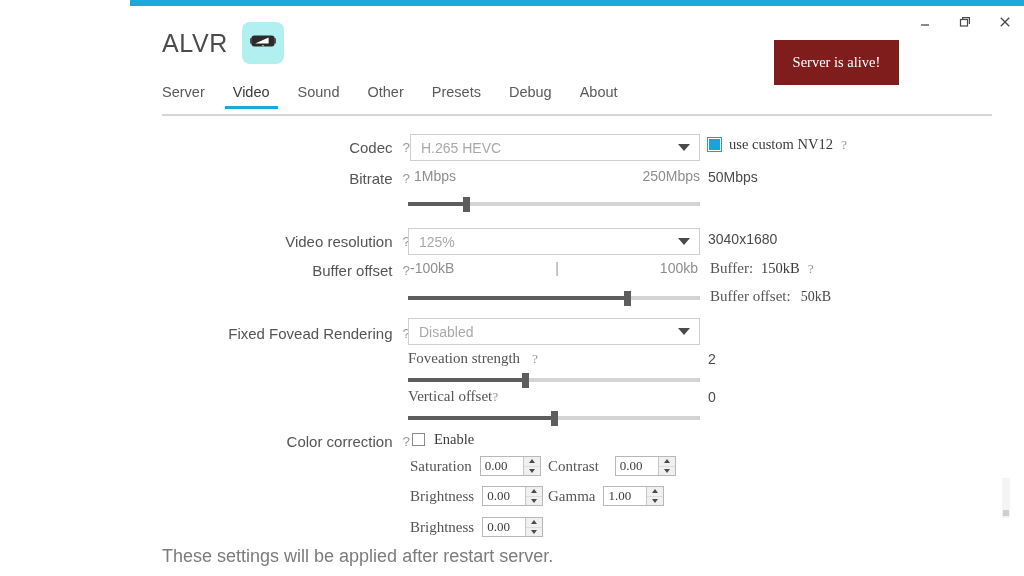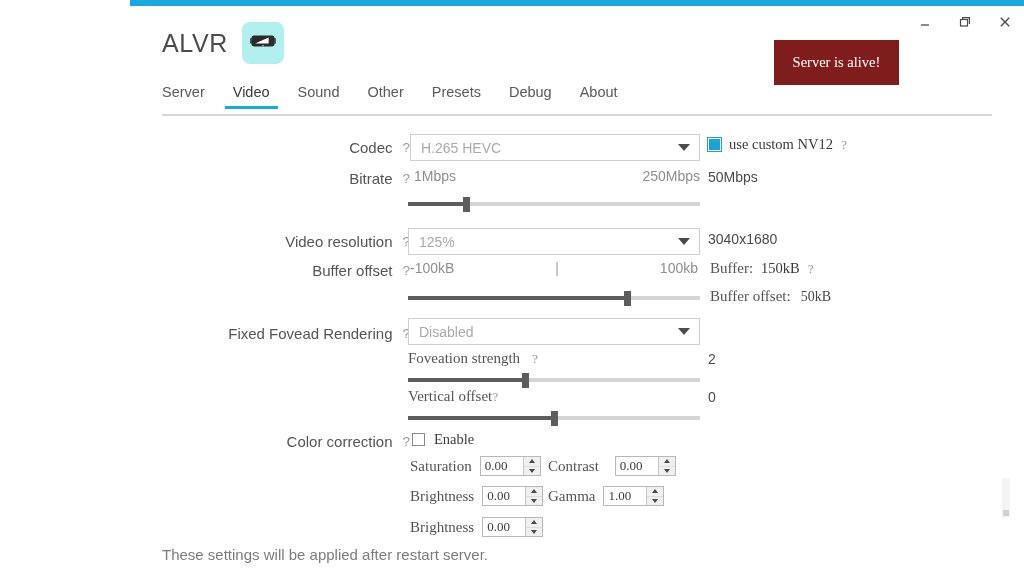--- a/index.html
+++ b/index.html
@@ -320,21 +320,21 @@
 
   .tick-mark {
     font-size: 14px;
     color: #a0a0a0;
   }
 
   .footnote {
     position: absolute;
     left: 32px;
     top: 546px;
-    font-size: 15px;
+    font-size: 18px;
     color: #7c7c7c;
   }
 
   .scroll-hint {
     position: absolute;
     right: 14px;
     bottom: 0px;
     width: 8px;
     height: 40px;
     background: #f4f4f4;

